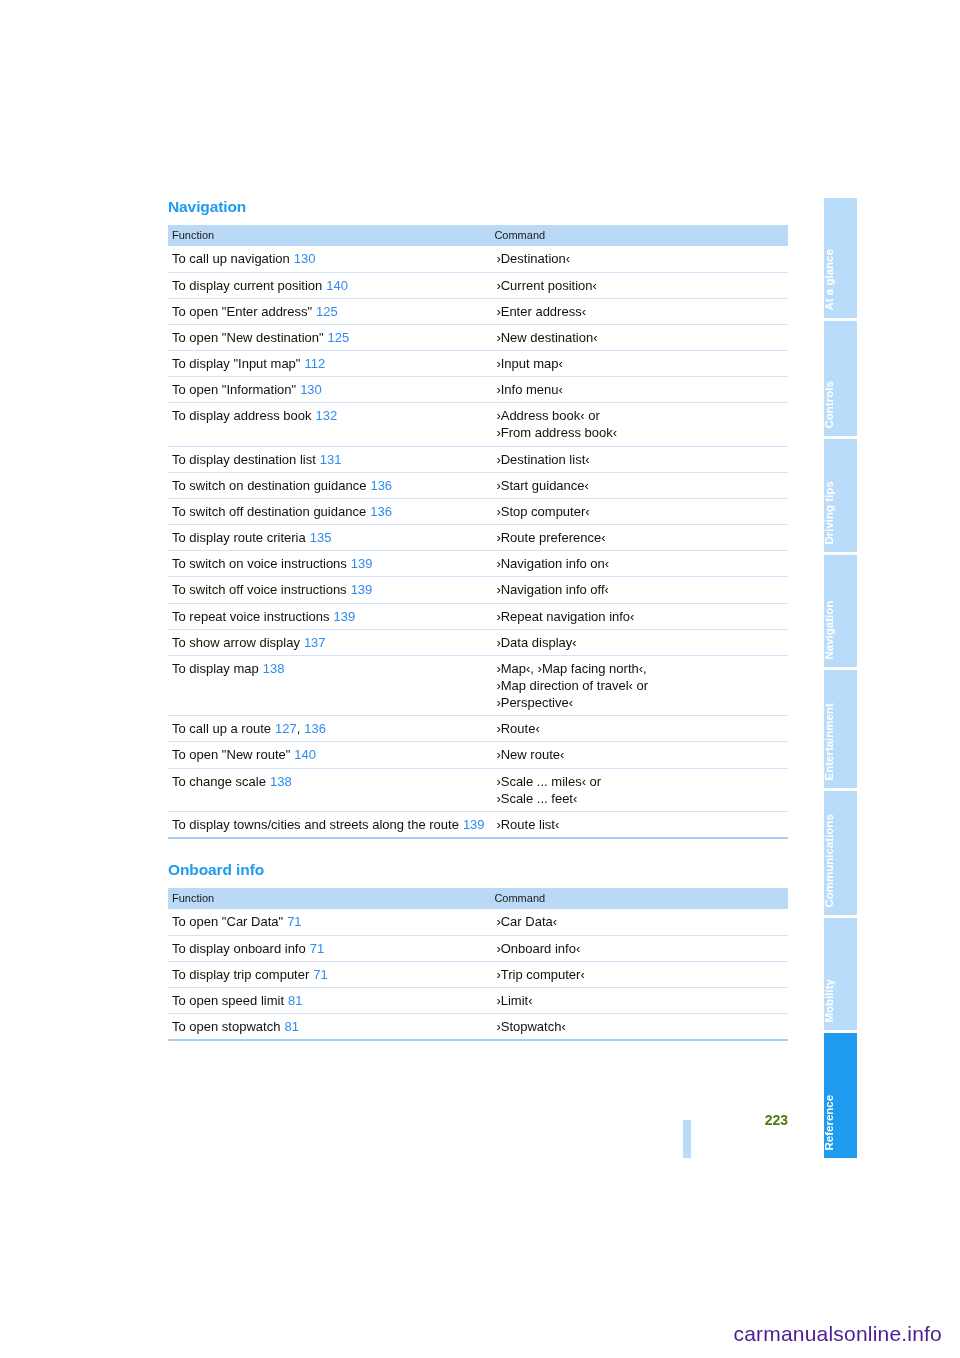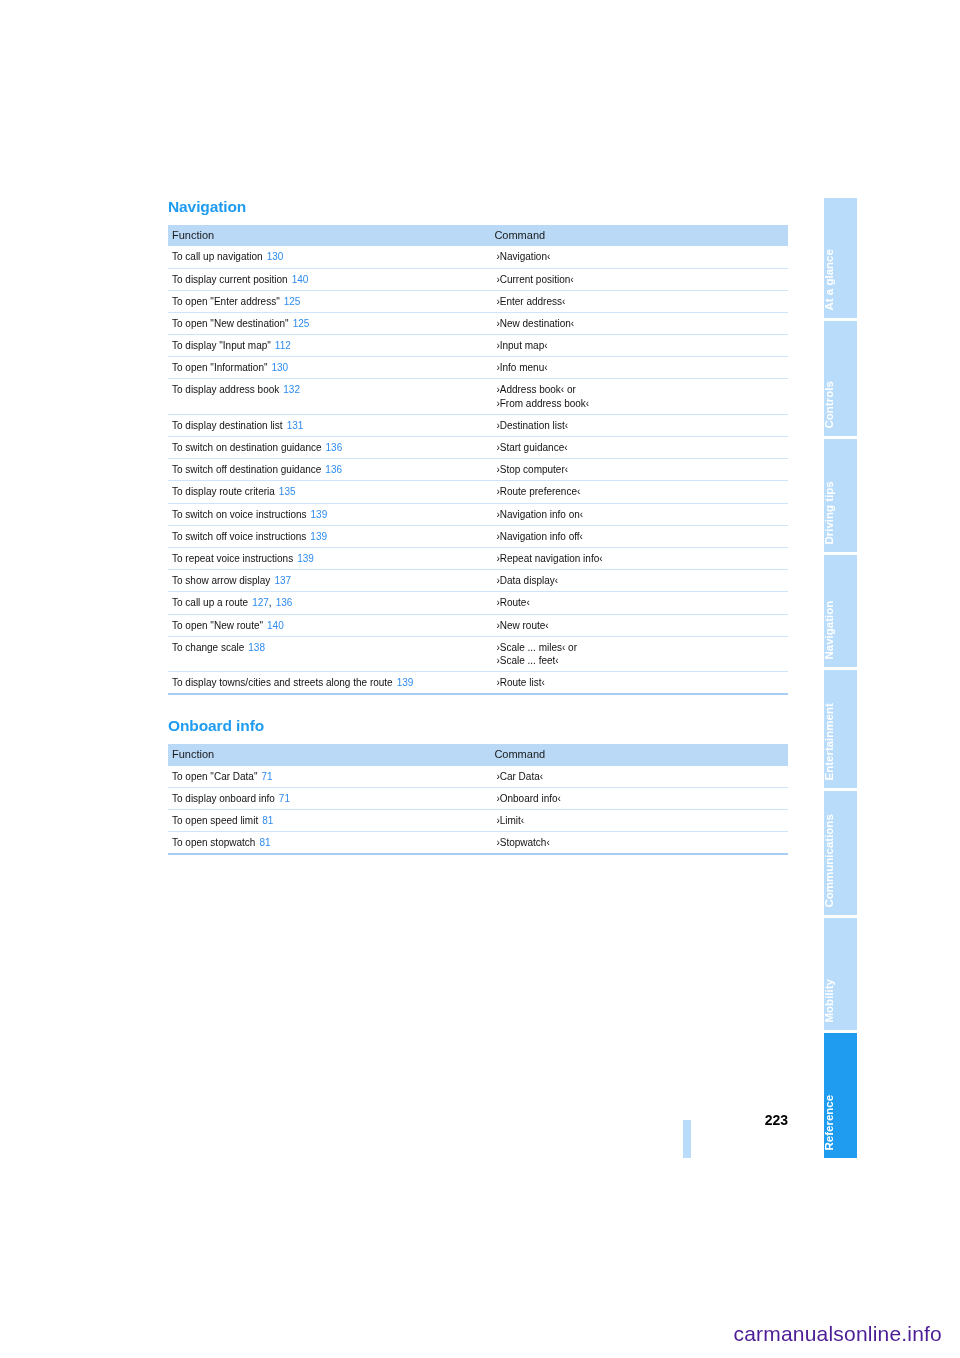--- a/index.html
+++ b/index.html
@@ -51,21 +51,21 @@
     font-size: 11px;
     font-weight: normal;
     text-align: left;
     padding: 4px 0 4px 4px;
     line-height: 1.25;
   }
 
   table.cmd-table tbody td {
     border-top: 1px solid #cfe4fa;
     padding: 4px 0 4px 4px;
-    font-size: 10px;
+    font-size: 13px;
     color: #111111;
     vertical-align: top;
     line-height: 1.32;
   }
   table.cmd-table tbody tr:first-child td {
     border-top: none;
   }
   .pageref {
     color: #2e8bf0;
     padding-left: 4px;
@@ -76,21 +76,21 @@
 
   
   #folio {
     position: absolute;
     left: 0;
     top: 1112px;
     width: 788px;
     text-align: right;
     font-size: 14px;
     font-weight: bold;
-    color: #000000;
+    color: #4d7c0f;
   }
   #folio-bar {
     position: absolute;
     left: 683px;
     top: 1120px;
     width: 8px;
     height: 38px;
     background: #b9dcfb;
   }
 
@@ -149,21 +149,21 @@
       <thead>
         <tr>
           <th>Function</th>
           <th>Command</th>
         </tr>
       </thead>
       <tbody>
         <tr>
           <td><span>To call up navigation</span><span class="pageref">130</span></td>
           <td class="cmd-col">
-            <span class="cmdline">›Navigation‹</span>
+            <span class="cmdline">›Destination‹</span>
           </td>
         </tr>
         <tr>
           <td><span>To display current position</span><span class="pageref">140</span></td>
           <td class="cmd-col">
             <span class="cmdline">›Current position‹</span>
           </td>
         </tr>
         <tr>
           <td><span>To open "Enter address"</span><span class="pageref">125</span></td>
@@ -235,20 +235,28 @@
         <tr>
           <td><span>To repeat voice instructions</span><span class="pageref">139</span></td>
           <td class="cmd-col">
             <span class="cmdline">›Repeat navigation info‹</span>
           </td>
         </tr>
         <tr>
           <td><span>To show arrow display</span><span class="pageref">137</span></td>
           <td class="cmd-col">
             <span class="cmdline">›Data display‹</span>
+          </td>
+        </tr>
+        <tr>
+          <td><span>To display map</span><span class="pageref">138</span></td>
+          <td class="cmd-col">
+            <span class="cmdline">›Map‹, ›Map facing north‹,</span>
+            <span class="cmdline">›Map direction of travel‹ or</span>
+            <span class="cmdline">›Perspective‹</span>
           </td>
         </tr>
         <tr>
           <td><span>To call up a route</span><span class="pageref">127</span><span class="sep">,</span><span class="pageref">136</span></td>
           <td class="cmd-col">
             <span class="cmdline">›Route‹</span>
           </td>
         </tr>
         <tr>
           <td><span>To open "New route"</span><span class="pageref">140</span></td>
@@ -290,20 +298,26 @@
             <span class="cmdline">›Car Data‹</span>
           </td>
         </tr>
         <tr>
           <td><span>To display onboard info</span><span class="pageref">71</span></td>
           <td class="cmd-col">
             <span class="cmdline">›Onboard info‹</span>
           </td>
         </tr>
         <tr>
+          <td><span>To display trip computer</span><span class="pageref">71</span></td>
+          <td class="cmd-col">
+            <span class="cmdline">›Trip computer‹</span>
+          </td>
+        </tr>
+        <tr>
           <td><span>To open speed limit</span><span class="pageref">81</span></td>
           <td class="cmd-col">
             <span class="cmdline">›Limit‹</span>
           </td>
         </tr>
         <tr>
           <td><span>To open stopwatch</span><span class="pageref">81</span></td>
           <td class="cmd-col">
             <span class="cmdline">›Stopwatch‹</span>
           </td>

